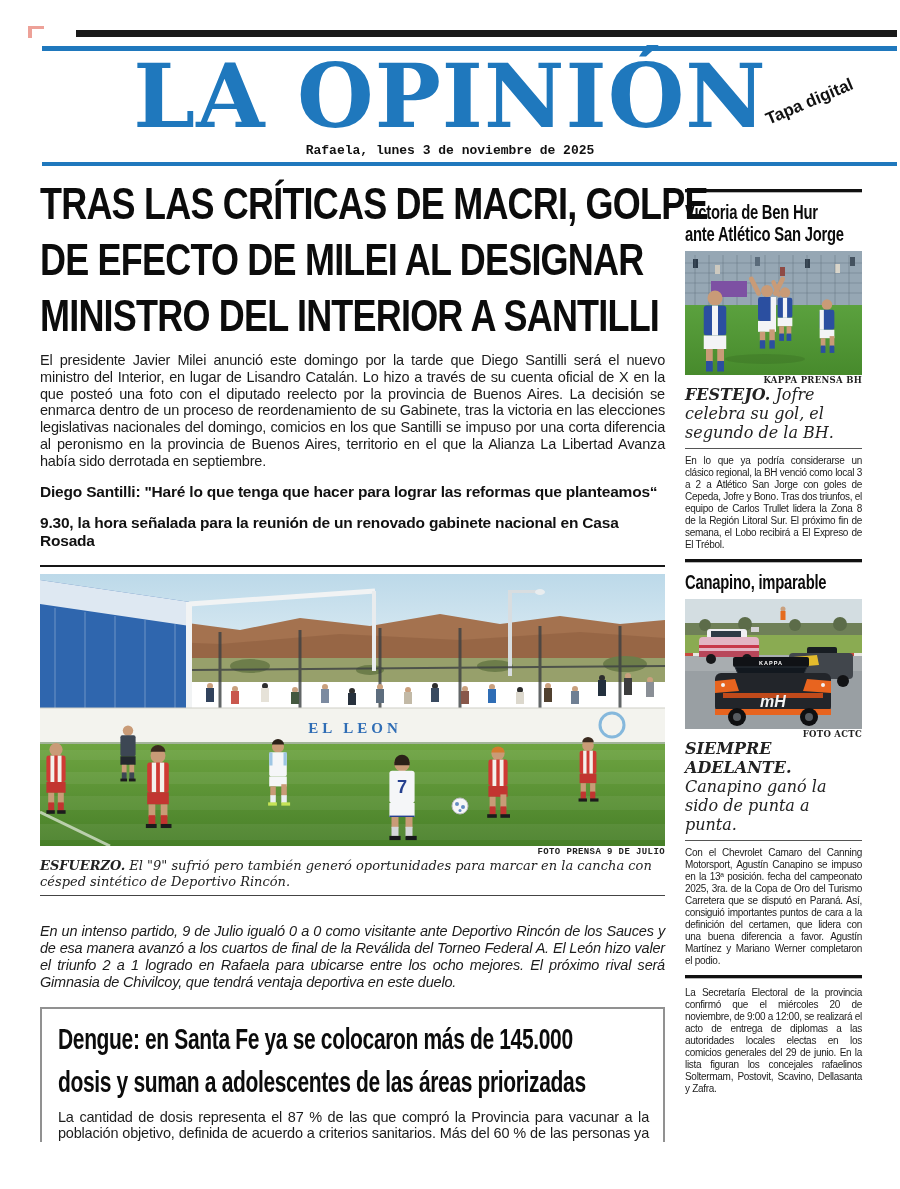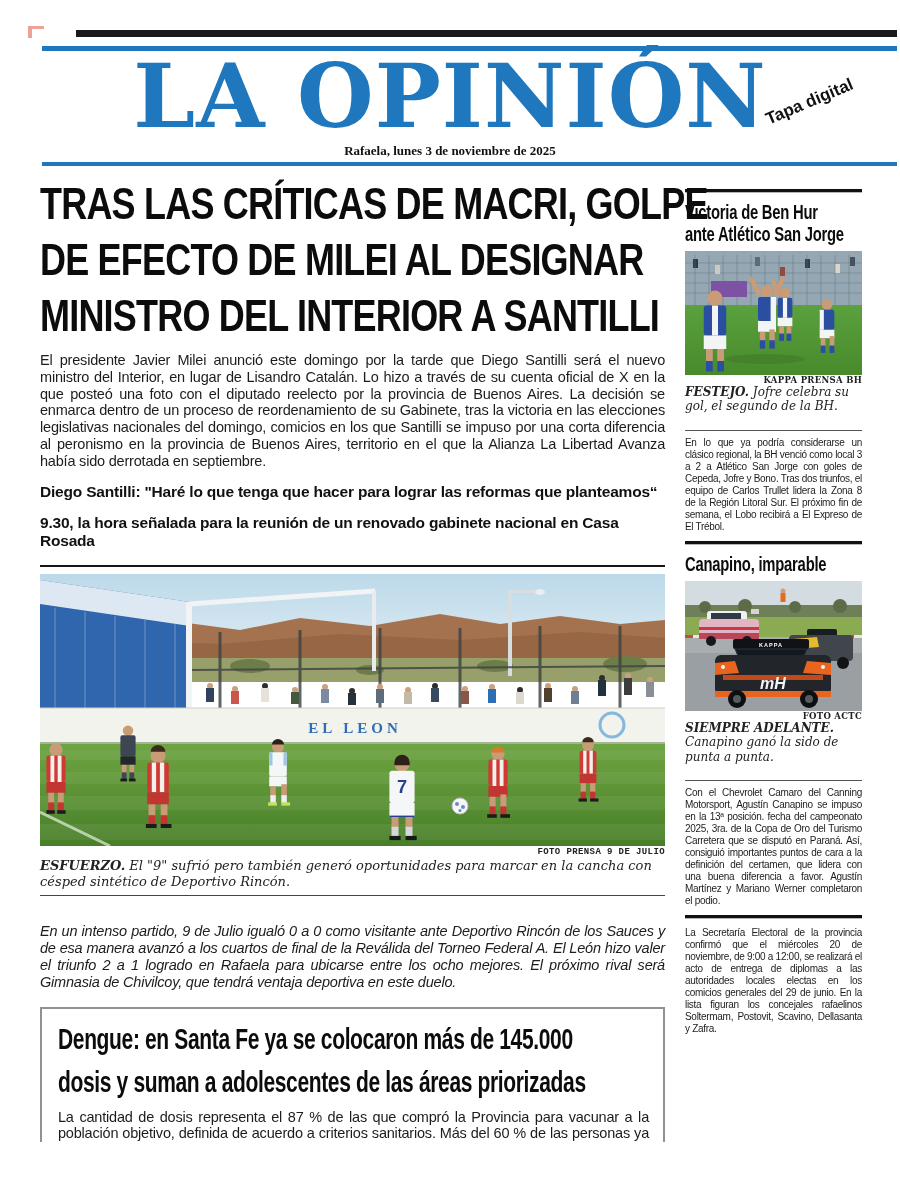--- a/index.html
+++ b/index.html
@@ -13,21 +13,21 @@
   .corner-red{position:absolute;left:28px;top:26px;width:16px;height:12px;
     border-left:4px solid #e05545;border-top:3px solid #e05545;opacity:.55;}
   .top-black-bar{position:absolute;left:76px;right:3px;top:30px;height:7px;background:#191919;}
   .blue-rule-top{position:absolute;left:42px;right:3px;top:46px;height:5px;background:var(--blue);}
   .masthead-title{position:absolute;top:52px;left:0;right:0;text-align:center;
     font-family:"DejaVu Serif",serif;font-weight:bold;font-size:88px;line-height:1;
     color:var(--blue);letter-spacing:1px;}
   .tapa-tag{position:absolute;right:44px;top:92px;transform:rotate(-23deg);
     font-weight:bold;font-size:17px;color:#111;}
   .dateline{position:absolute;top:143px;left:0;right:0;text-align:center;
-    font-family:Liberation Serif, serif;font-weight:bold;font-size:13px;color:#111;}
+    font-family:Liberation Mono, monospace;font-weight:bold;font-size:13px;color:#111;}
   .blue-rule-bottom{position:absolute;left:42px;right:3px;top:162px;height:4px;background:var(--blue);}
 
   
   .content{display:flex;gap:20px;padding:0 38px 0 40px;}
   .main-col{flex:0 0 625px;width:625px;}
   .sidebar{flex:0 0 177px;width:177px;}
 
   
   .lead-headline{margin-top:4px;}
   .hl-line{display:block;font-weight:800;color:#0c0c0c;white-space:nowrap;
@@ -50,22 +50,22 @@
   .dengue-box .hl-line{font-size:30px;line-height:43px;letter-spacing:-0.5px;transform:scaleX(.7);}
   .dengue-body{margin-top:6px;font-size:14.5px;}
 
   
   .sb-rule{height:2px;border-top:3px solid #111;border-bottom:1px solid #b5b5b5;margin:8px 0 8px;}
   .sb-rule.first{margin-top:17px;}
   .sb-headline .hl-line{font-size:20px;line-height:22px;letter-spacing:-0.3px;transform:scaleX(.74);}
   .sb-photo{display:block;width:177px;margin-top:6px;}
   .sb-credit{font-family:"DejaVu Serif",serif;font-weight:bold;font-size:8.5px;
     letter-spacing:.3px;text-align:right;color:#222;}
-  .sb-caption{font-family:"DejaVu Serif",serif;font-style:italic;font-size:12px;line-height:1.2;
-    color:#222;border-bottom:1px solid #555;padding-bottom:16px;}
+  .sb-caption{font-family:"DejaVu Serif",serif;font-style:italic;font-size:16px;line-height:1.2;
+    color:#222;border-bottom:1px solid #555;padding-bottom:5px;}
   .sb-body{font-size:10px;line-height:1.2;letter-spacing:-0.3px;text-align:justify;
     color:#1c1c1c;margin-top:6px;}
 </style>
 </head>
 <body>
 
 <div class="page">
 
   <div class="header">
     <div class="corner-red"></div>

